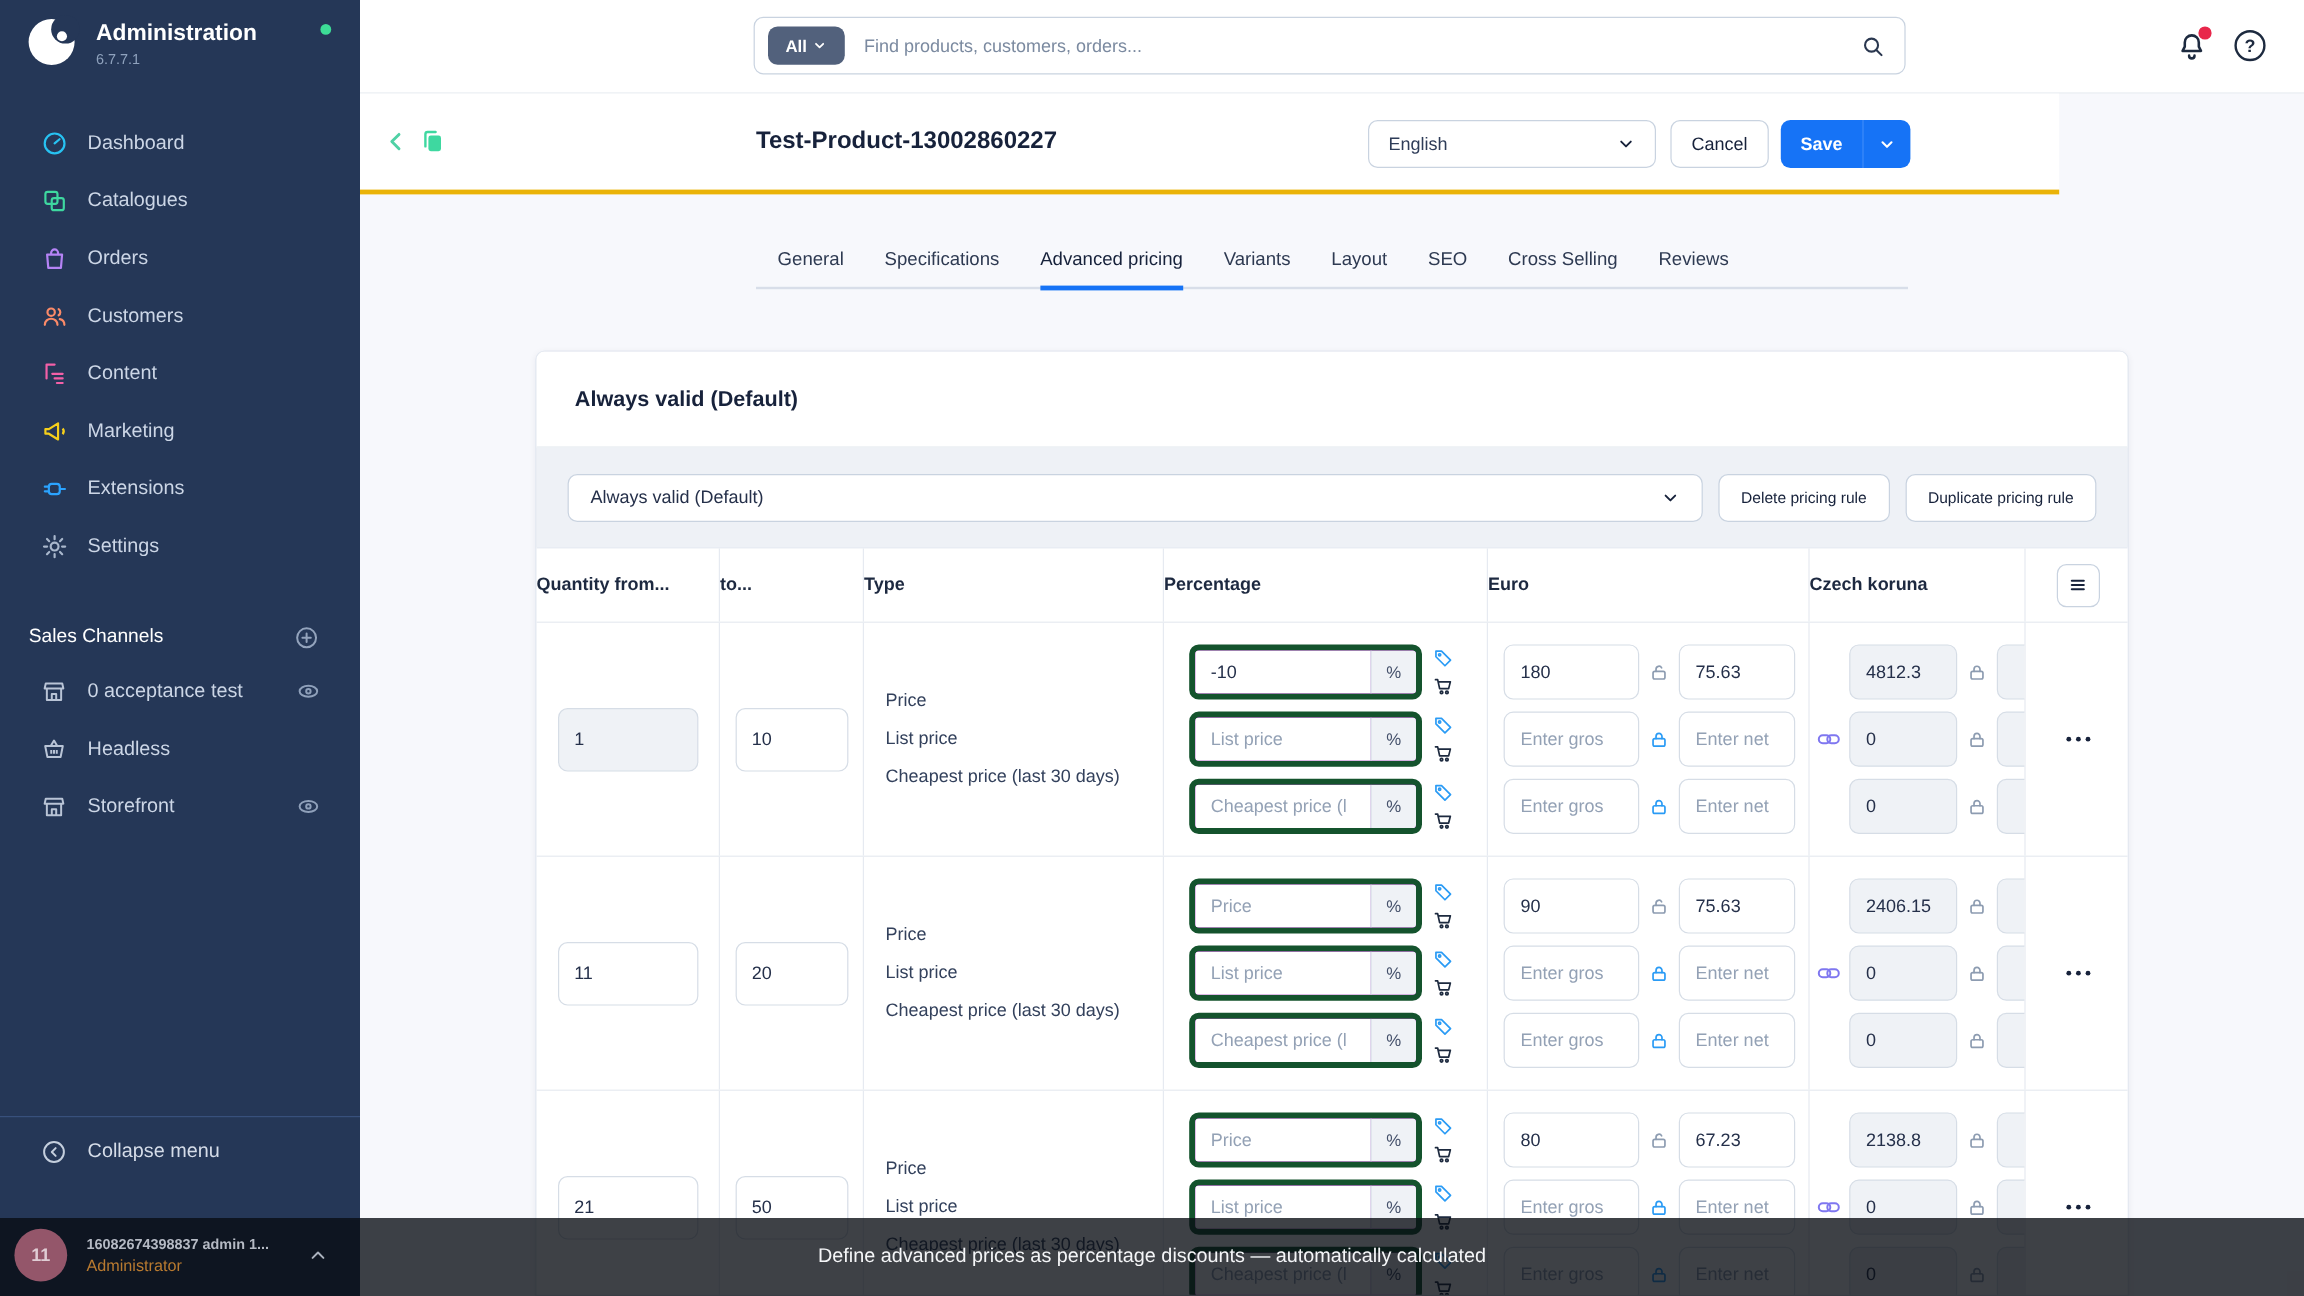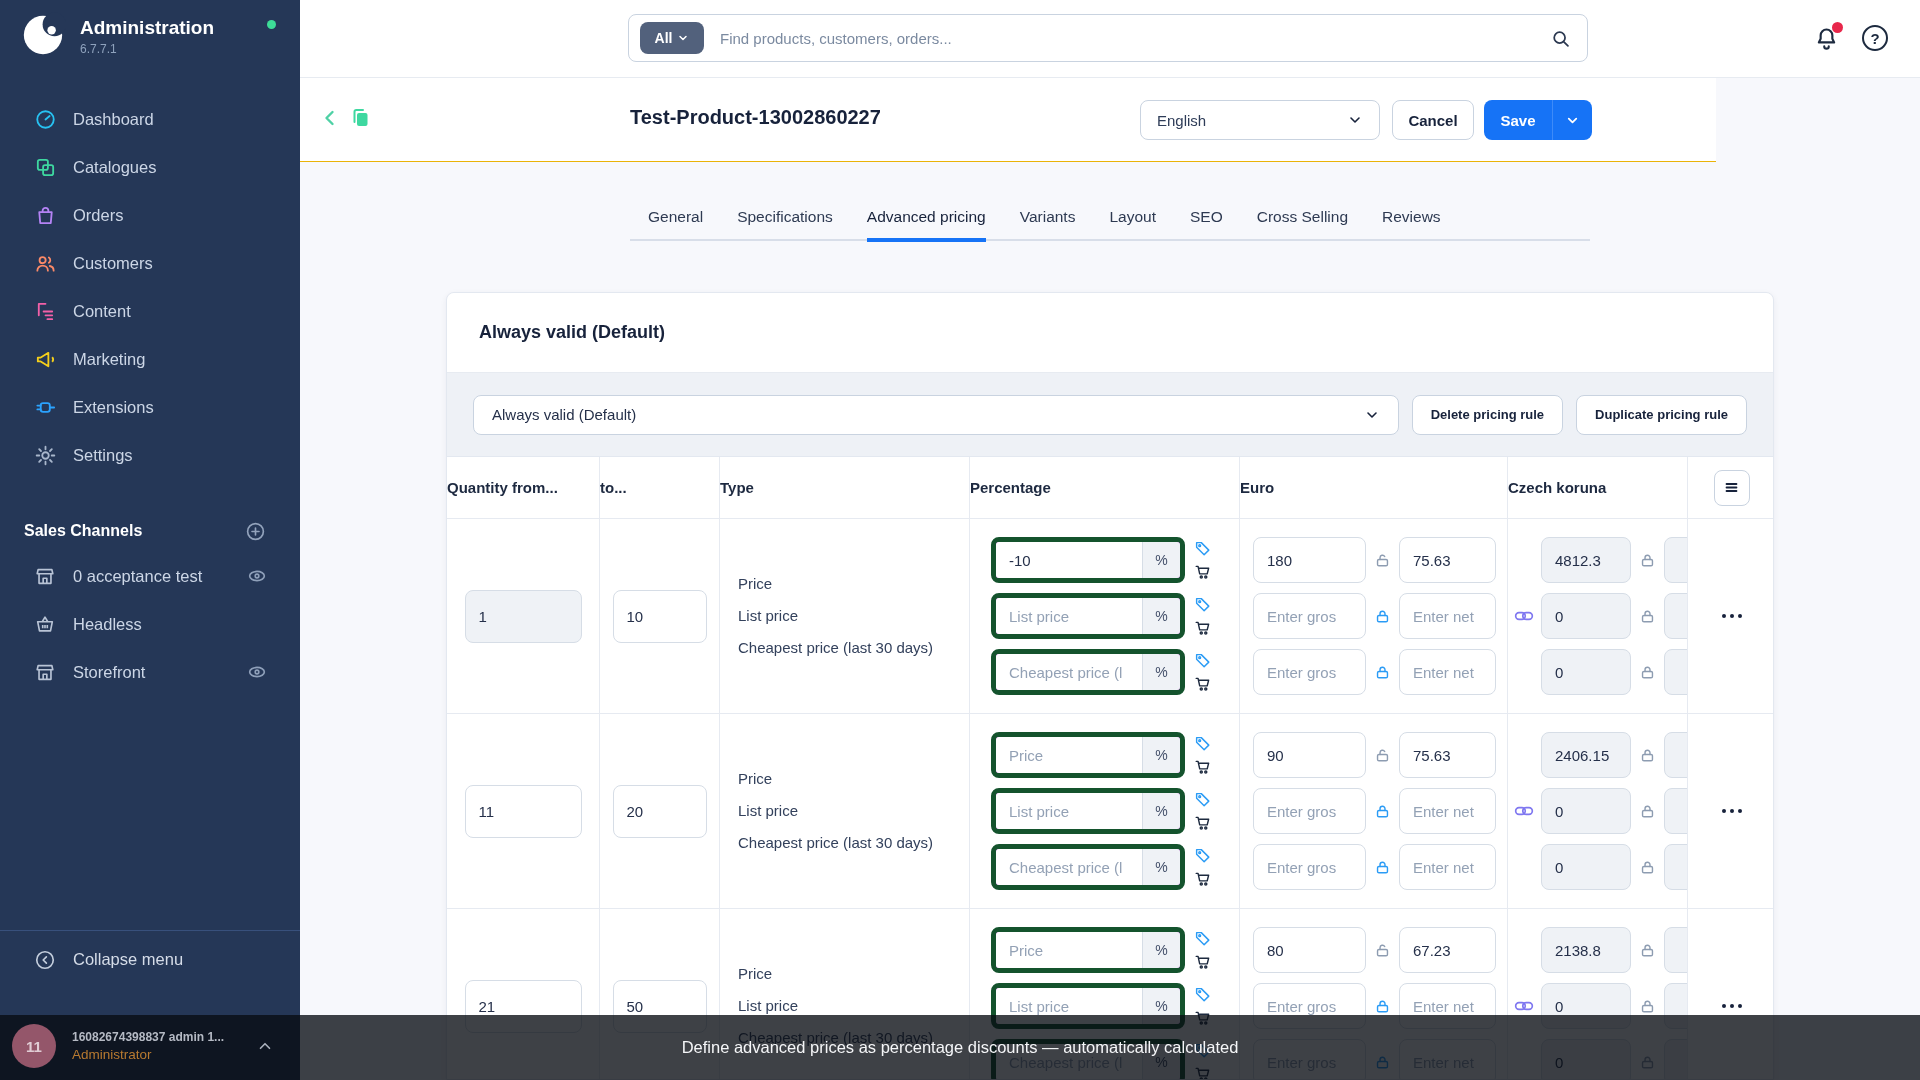--- a/index.html
+++ b/index.html
@@ -11,21 +11,21 @@
   .brand { position:absolute; left:20px; top:12px; display:flex; align-items:flex-start; gap:14px; width:262px; }
   .brand-logo { width:46px; height:46px; flex:0 0 46px; }
   .brand-title { color:#fff; font-size:19px; font-weight:bold; line-height:24px; padding-top:4px;}
   .brand-version { color:#8fa2bd; font-size:12px; margin-top:2px; }
   .online-dot { position:absolute; right:6px; top:8px; width:9px; height:9px; border-radius:50%; background:#3ddc97; }
   .nav { position:absolute; left:0; top:95px; width:243px; }
   .nav-item { height:48px; display:flex; align-items:center; padding-left:34px; cursor:pointer; }
   .nav-item .nico { width:23px; height:23px; margin-right:16px; flex:0 0 23px; }
   .nav-item .nlabel { color:#ccd6e6; font-size:16.5px; }
   .sc-header { position:absolute; left:0; top:514px; width:300px; height:34px; display:flex; align-items:center; padding-left:24px; }
-  .sc-header .sclabel { color:#ffffff; font-size:16px; font-weight:bold; flex:1; }
+  .sc-header .sclabel { color:#ffffff; font-size:16px; font-weight:normal; flex:1; }
   .sc-header .plus { width:21px; height:21px; margin-right:34px; color:#93a3bc; }
   .channels { position:absolute; left:0; top:552px; width:300px; }
   .channel { height:48px; display:flex; align-items:center; padding-left:34px; }
   .channel .nico { width:22px; height:22px; margin-right:17px; color:#b9c4d6; }
   .channel .nlabel { color:#ccd6e6; font-size:16.5px; flex:1; }
   .channel .eye { width:22px; height:22px; margin-right:32px; color:#8fa0ba; }
   .collapse-row { position:absolute; left:0; top:930px; width:300px; height:58px; border-top:1px solid #38507c; display:flex; align-items:center; padding-left:34px; }
   .collapse-row .nico { width:22px; height:22px; margin-right:17px; color:#c4cedd; }
   .collapse-row .nlabel { color:#d5dce8; font-size:16.5px; }
 
@@ -44,27 +44,27 @@
   .scope-chip svg { width:12px; height:12px; }
   .search-input { flex:1; border:none; outline:none; font-size:15px; color:#25304a; padding:0 16px; background:transparent; font-family:"Liberation Sans", sans-serif;}
   .search-input::placeholder { color:#7b8aa0; }
   .search-mag { width:21px; height:21px; color:#2b3850; margin-right:16px; }
   .top-icons { position:absolute; right:32px; top:25px; display:flex; gap:22px; }
   .tbicon { width:27px; height:27px; color:#1d2a3f; position:relative; cursor:pointer; }
   .tbicon .reddot { position:absolute; top:-3px; right:-3px; width:11px; height:11px; border-radius:50%; background:#e8274b; }
   .help-circle { width:26px; height:26px; border:2px solid #1d2a3f; border-radius:50%; color:#1d2a3f; font-size:15px; font-weight:bold; display:flex; align-items:center; justify-content:center; cursor:pointer;}
 
   
-  .smartbar { position:absolute; left:300px; top:78px; width:1416px; height:84px; background:#fff; border-bottom:1px solid #eab308; }
+  .smartbar { position:absolute; left:300px; top:78px; width:1416px; height:84px; background:#fff; border-bottom:4px solid #eab308; }
   .back-ico { position:absolute; left:18px; top:28px; width:24px; height:24px; color:#4fd1a5; cursor:pointer; }
   .copy-ico { position:absolute; left:48px; top:28px; width:24px; height:24px; cursor:pointer; }
   .sb-title { position:absolute; left:330px; top:28px; font-size:20px; font-weight:bold; color:#17223b; }
   .lang-select { position:absolute; left:840px; top:22px; width:240px; height:40px; border:1px solid #c9d3e0; border-radius:8px; background:#fff; display:flex; align-items:center; padding:0 16px; font-size:15px; color:#2e3c58; cursor:pointer; }
   .lang-select .chev { margin-left:auto; width:16px; height:16px; color:#17223b; }
-  .btn { height:40px; border-radius:8px; font-size:15px; font-weight:bold; display:flex; align-items:center; justify-content:center; cursor:pointer; font-family:"Liberation Sans", sans-serif; }
+  .btn { height:40px; border-radius:8px; font-size:15px; font-weight:normal; display:flex; align-items:center; justify-content:center; cursor:pointer; font-family:"Liberation Sans", sans-serif; }
   .btn-ghost { background:#fff; border:1px solid #c9d3e0; color:#17223b; }
   .cancel-btn { position:absolute; left:1092px; top:22px; width:82px; }
   .save-group { position:absolute; left:1184px; top:22px; width:108px; height:40px; background:#1673f6; border-radius:8px; display:flex; overflow:hidden; cursor:pointer; }
   .save-main { width:68px; color:#fff; font-size:15px; font-weight:bold; display:flex; align-items:center; justify-content:center; }
   .save-caret { width:40px; border-left:1px solid #3e8bf8; color:#fff; display:flex; align-items:center; justify-content:center; }
   .save-caret svg { width:15px; height:15px; }
 
   
   .tabs { position:absolute; left:630px; top:200px; width:960px; height:41px; border-bottom:2px solid #d8dee9; display:flex; gap:34px; padding-left:18px; }
   .tab { font-size:15.5px; color:#2e3a52; padding:8px 0 14px; cursor:pointer; white-space:nowrap; }

